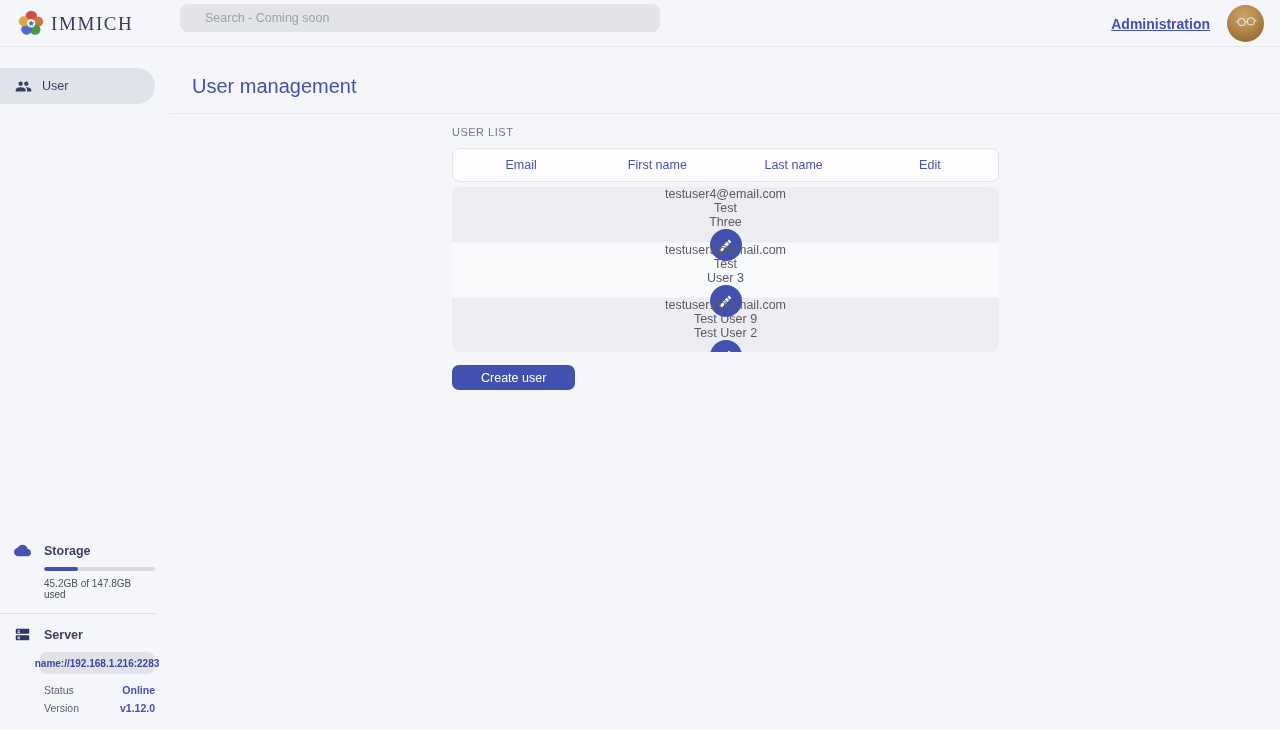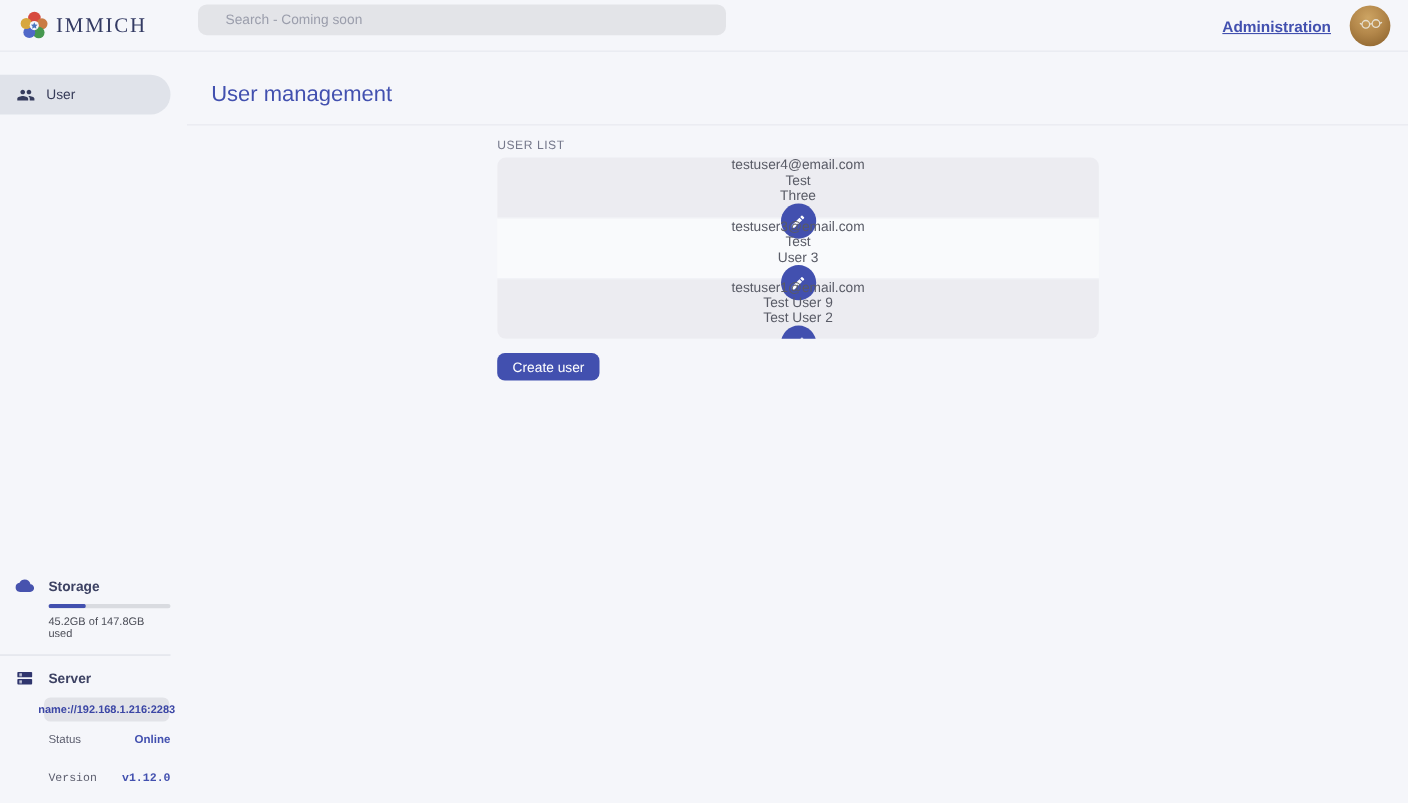--- a/index.html
+++ b/index.html
@@ -73,21 +73,21 @@
   .progress{margin:8px 0 0 30px;width:111px;height:4px;border-radius:2px;background:#d9dbe0;overflow:hidden;}
   .progress-fill{height:100%;border-radius:2px;background:var(--primary);}
   .sb-caption{margin:7px 0 0 30px;font-size:10px;color:#4c4e58;}
   .sb-divider{margin:13px 0 12px -14px;width:155px;border-top:1px solid #dcdee6;}
   .url-pill{
     margin:9px 0 0 26px;width:114px;height:22px;background:#e2e3e8;border-radius:6px;
     display:flex;align-items:center;justify-content:center;
     font-size:10px;font-weight:700;color:#3b46a5;white-space:nowrap;
   }
   .sb-kv{margin:10px 0 0 30px;width:111px;display:flex;justify-content:space-between;align-items:baseline;font-size:10.5px;}
-  .sb-kv + .sb-kv{margin-top:24px;font-family:Liberation Mono, monospace;}
+  .sb-kv + .sb-kv{margin-top:6px;}
   .sb-kv .k{color:#5c5e6e;}
   .sb-kv .v{color:var(--primary);font-weight:700;}
 
   
   .main{position:absolute;left:170px;top:47px;right:0;bottom:0;}
   .page-title{margin:28px 0 0 22px;font-size:20px;font-weight:500;color:var(--primary);}
   .title-divider{margin-top:15px;border-bottom:1px solid #e7e8ee;}
   .content{margin:12px 0 0 282px;width:547px;}
   .section-label{font-size:11px;letter-spacing:.5px;color:#75788b;font-weight:500;}
 
@@ -104,21 +104,21 @@
   .trow + .trow{border-top:1px solid #f3f4f8;}
   .tcell{flex:1;display:flex;justify-content:center;align-items:center;font-size:12.5px;color:#595b66;}
   .edit-btn{
     width:32px;height:32px;border-radius:50%;background:var(--primary);
     border:none;cursor:pointer;display:flex;align-items:center;justify-content:center;
     padding:0;
   }
   .edit-btn svg{width:15px;height:15px;fill:#fff;}
 
   .create-btn{
-    margin-top:13px;height:25px;padding:0 14px;
+    margin-top:13px;height:25px;padding:0 29px;
     background:var(--primary);color:#fff;border:none;border-radius:7px;
     font-family:inherit;font-size:12.5px;font-weight:500;cursor:pointer;
   }
 </style>
 </head>
 <body>
 
 <header class="navbar">
   <div class="brand">
     <svg viewBox="0 0 24 24">
@@ -198,20 +198,26 @@
   </div>
 </aside>
 
 <main class="main">
   <h1 class="page-title">User management</h1>
   <div class="title-divider"></div>
 
   <section class="content">
     <div class="section-label">USER LIST</div>
 
+    <div class="thead">
+      <div class="th">Email</div>
+      <div class="th">First name</div>
+      <div class="th">Last name</div>
+      <div class="th">Edit</div>
+    </div>
 
     <div class="tbody" id="tbody">
   <div class="trow">
     <div class="tcell">testuser4@email.com</div>
     <div class="tcell">Test</div>
     <div class="tcell">Three</div>
     <div class="tcell">
       <button class="edit-btn">
         <svg viewBox="0 0 24 24">
           <path d="M3 17.25V21h3.75L17.81 9.94l-3.75-3.75L3 17.25zM20.71 7.04c.39-.39.39-1.02 0-1.41l-2.34-2.34c-.39-.39-1.02-.39-1.41 0l-1.83 1.83 3.75 3.75 1.83-1.83z"></path>

